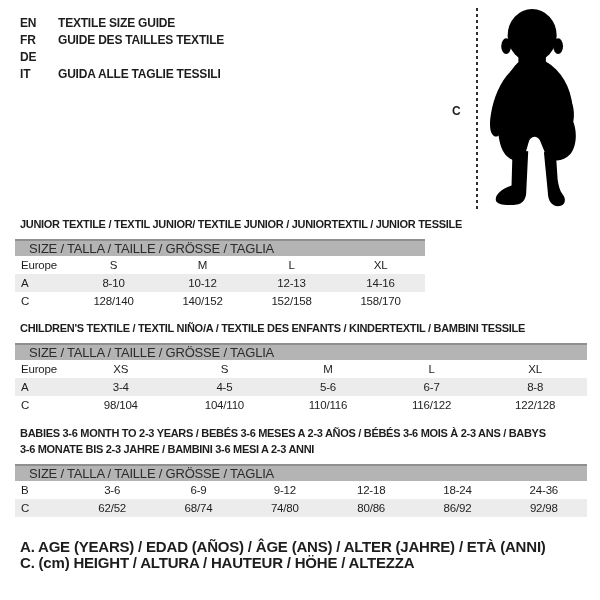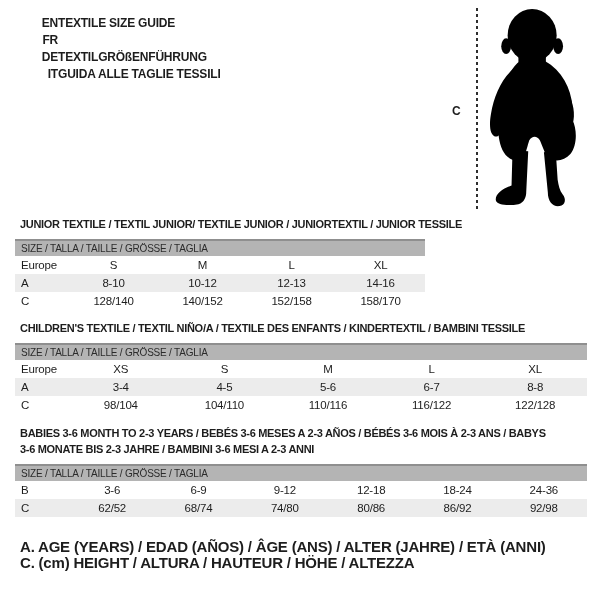--- a/index.html
+++ b/index.html
@@ -7,65 +7,65 @@
     width:600px;height:600px;background:#ffffff;position:relative;overflow:hidden;
     font-family:"Liberation Sans","DejaVu Sans",sans-serif;
     color:var(--text,#1d1d1d);
     -webkit-font-smoothing:antialiased;
   }
   .abs{position:absolute;}
 
   
   .lang-list{left:20px;top:15px;}
   .lang-row{display:flex;line-height:17px;font-size:12px;font-weight:bold;letter-spacing:-0.2px;}
-  .lang-code{width:38px;flex:0 0 38px;text-align:right;}
+  .lang-code{width:38px;flex:0 0 38px;}
 
   
   .c-label{left:452px;top:104px;font-size:12px;font-weight:bold;}
   .dash-line{
     left:476px;top:8px;width:2px;height:202px;
     background-image:repeating-linear-gradient(to bottom,var(--dashed-line,#2e2e2e) 0 3px,transparent 3px 6px);
   }
   .silhouette{left:487px;top:6px;}
 
   
   .sec-title{left:20px;font-size:11px;font-weight:bold;letter-spacing:-0.3px;line-height:15.5px;white-space:nowrap;}
   .sec-title.wrap{white-space:normal;max-width:535px;}
   .footnotes{left:20px;top:539px;font-size:15px;font-weight:bold;letter-spacing:-0.2px;line-height:15.8px;}
 
   
   .size-table{left:15px;}
   .size-table .thead{
     background:var(--table-header-bg,#b4b4b4);
     border-top:2px solid var(--table-header-border,#8f8f8f);
-    height:15px;line-height:15px;font-size:10px;color:#2b2b2b;
-    padding-left:6px;letter-spacing:-0.2px;
+    height:15px;line-height:15px;font-size:13px;color:#2b2b2b;
+    padding-left:14px;letter-spacing:-0.2px;
   }
   .size-table table{width:100%;border-collapse:collapse;table-layout:fixed;}
   .size-table td{
     height:18px;padding:0;font-size:11.5px;text-align:center;
     color:var(--text,#1d1d1d);letter-spacing:-0.2px;white-space:nowrap;
   }
   .size-table td.rowlabel{width:48px;text-align:left;padding-left:6px;}
   .size-table tr.shaded{background:var(--row-shaded-bg,#ececec);}
 </style>
 </head>
 <body>
 
 <div class="abs lang-list">
   <div class="lang-row">
     <span class="lang-code">EN</span>
     <span class="lang-label">TEXTILE SIZE GUIDE</span>
   </div>
   <div class="lang-row">
     <span class="lang-code">FR</span>
+    <span class="lang-label">GUIDE DES TAILLES TEXTILE</span>
   </div>
   <div class="lang-row">
     <span class="lang-code">DE</span>
-    <span class="lang-label">TEXTILGRÖßENFÜHRUNG</span>
   </div>
   <div class="lang-row">
     <span class="lang-code">IT</span>
     <span class="lang-label">GUIDA ALLE TAGLIE TESSILI</span>
   </div>
 </div>
 
 <span class="abs c-label">C</span>
 <div class="abs dash-line"></div>
 <svg class="abs silhouette" width="105" height="206" viewBox="0 0 105 210" aria-hidden="true">

